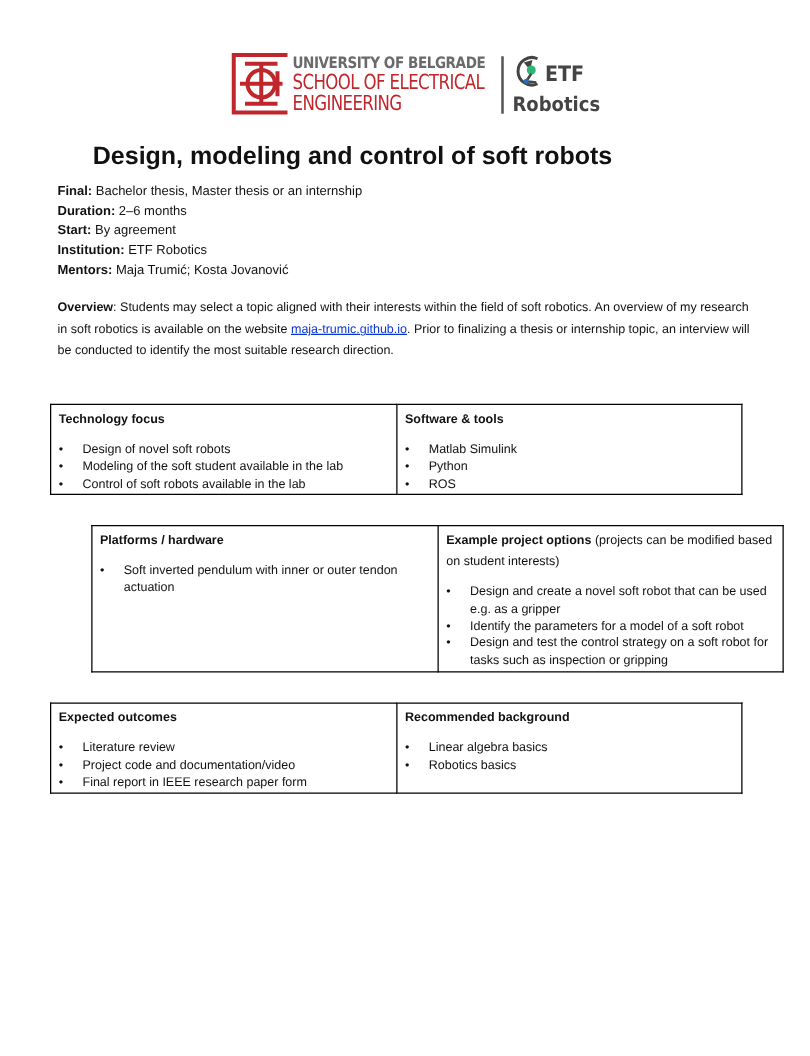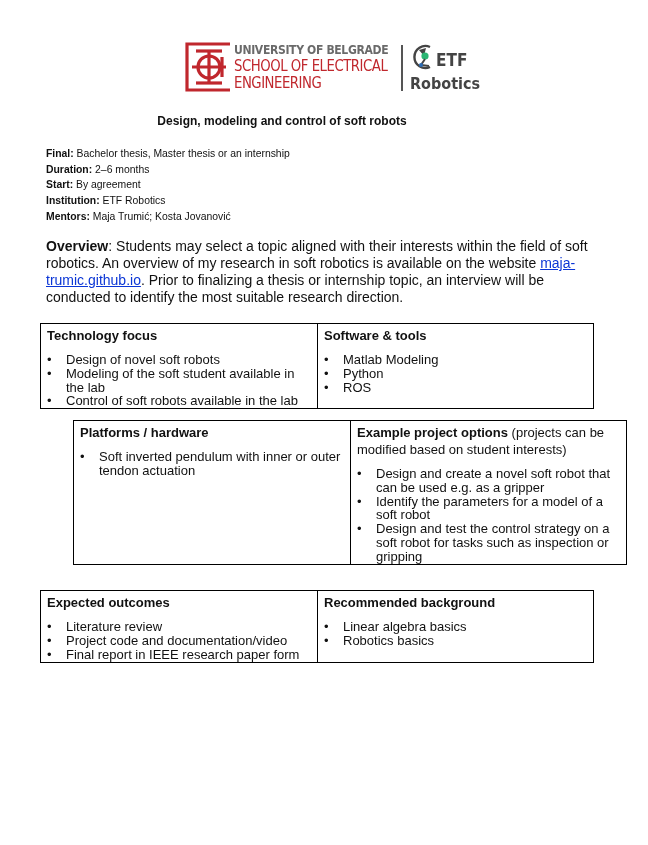--- a/index.html
+++ b/index.html
@@ -10,29 +10,29 @@
   .logo { position: absolute; left: 184px; top: 41px; height: 54px; }
   .ub-emblem { position: absolute; left: 0; top: 0; width: 48px; height: 52px; }
   .ub-text { position: absolute; left: 50px; top: 1px; line-height: 15px; font-family: "DejaVu Sans", sans-serif; }
   .ub-line1 { font-size: 12.6px; font-weight: bold; color: #6a6a6a; letter-spacing: -0.4px; transform: scaleX(0.86); transform-origin: left; white-space: nowrap; }
   .ub-line2, .ub-line3 { font-size: 16.6px; color: #c0272d; letter-spacing: -0.6px; transform: scaleX(0.8); transform-origin: left; white-space: nowrap; line-height: 17px; }
   .logo-divider { position: absolute; left: 217px; top: 4px; width: 2px; height: 46px; background: #555; }
   .etf-icon { position: absolute; left: 226px; top: 1px; width: 32px; height: 30px; }
   .etf-text { position: absolute; left: 252px; top: 9px; font-size: 17px; font-weight: bold; color: #444; font-family: "DejaVu Sans", sans-serif; transform: scaleX(0.9); transform-origin: left; }
   .robotics-text { position: absolute; left: 226px; top: 33px; font-size: 16px; font-weight: bold; color: #444; font-family: "DejaVu Sans", sans-serif; transform: scaleX(0.9); transform-origin: left; }
 
-  .title { position: absolute; left: 0; width: 564px; top: 114px; text-align: center; font-size: 12px; font-weight: bold; }
+  .title { position: absolute; left: 0; width: 564px; top: 114px; text-align: center; font-size: 20px; font-weight: bold; }
 
   .meta { position: absolute; left: 46px; top: 146px; font-size: 10.4px; line-height: 15.7px; }
   .meta b { font-weight: bold; }
 
-  .overview { position: absolute; left: 46px; top: 238px; width: 556px; font-size: 14px; line-height: 17px; }
+  .overview { position: absolute; left: 46px; top: 238px; width: 556px; font-size: 10px; line-height: 17px; }
   .overview a { color: #0b36d6; text-decoration: underline; }
 
-  table.box { position: absolute; left: 40px; width: 554px; border-collapse: collapse; font-size: 13px; table-layout: fixed; }
+  table.box { position: absolute; left: 40px; width: 554px; border-collapse: collapse; font-size: 10px; table-layout: fixed; }
   table.box td { border: 1px solid #000; vertical-align: top; padding: 3px 6px 0 6px; }
   table.box td.c1 { width: 264px; }
   .hdr { font-weight: bold; line-height: 17px; }
   .hdr-note { font-weight: normal; }
   ul.bl { list-style: none; margin: 0; padding: 0; }
   ul.bl li { position: relative; padding-left: 19px; line-height: 13.8px; }
   ul.bl li::before { content: "\2022"; position: absolute; left: 0; top: 0; }
   .gap { height: 9px; }
 </style>
 </head>
@@ -88,21 +88,21 @@
       <ul class="bl">
         <li>Design of novel soft robots</li>
         <li>Modeling of the soft student available in the lab</li>
         <li>Control of soft robots available in the lab</li>
       </ul>
     </td>
     <td>
       <div class="hdr">Software &amp; tools</div>
       <div class="gap"></div>
       <ul class="bl">
-        <li>Matlab Modeling</li>
+        <li>Matlab Simulink</li>
         <li>Python</li>
         <li>ROS</li>
       </ul>
     </td>
   </tr>
 </tbody>
   </table>
 
 <table class="box" style="top:420px;margin-left:33px;">
   <tbody>
@@ -120,21 +120,21 @@
       <ul class="bl">
         <li>Design and create a novel soft robot that can be used e.g. as a gripper</li>
         <li>Identify the parameters for a model of a soft robot</li>
         <li>Design and test the control strategy on a soft robot for tasks such as inspection or gripping</li>
       </ul>
     </td>
   </tr>
 </tbody>
   </table>
 
-<table class="box" style="top:562px;margin-top:28px;">
+<table class="box" style="top:562px;">
   <tbody>
       <tr>
     <td class="c1" style="height:68px;">
       <div class="hdr">Expected outcomes</div>
       <div class="gap"></div>
       <ul class="bl">
         <li>Literature review</li>
         <li>Project code and documentation/video</li>
         <li>Final report in IEEE research paper form</li>
       </ul>

